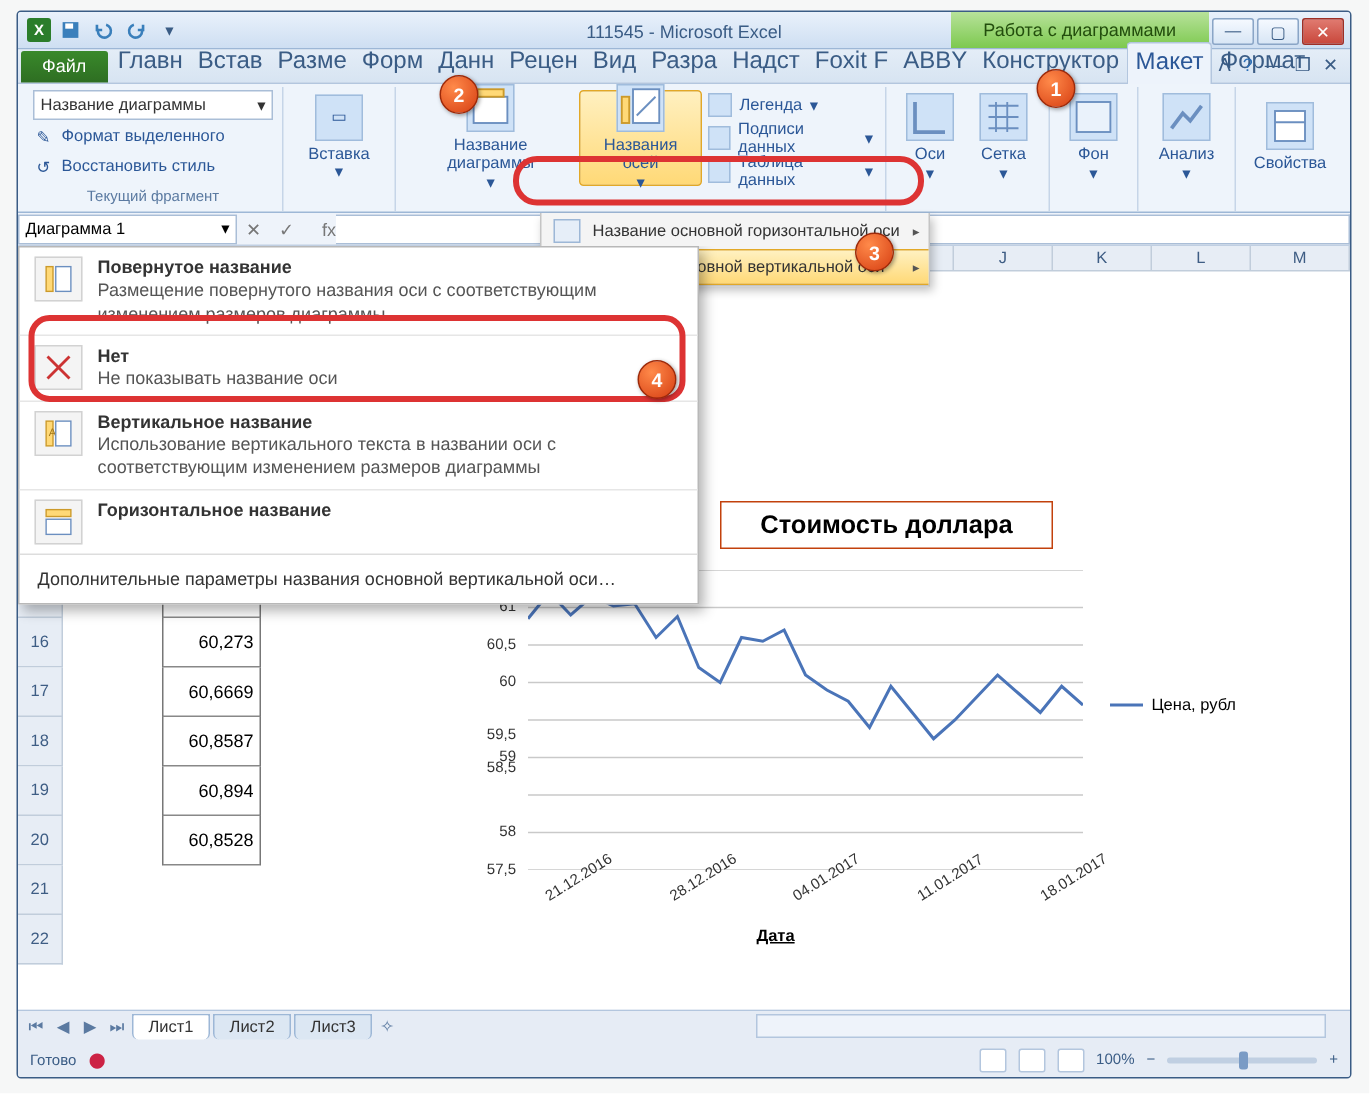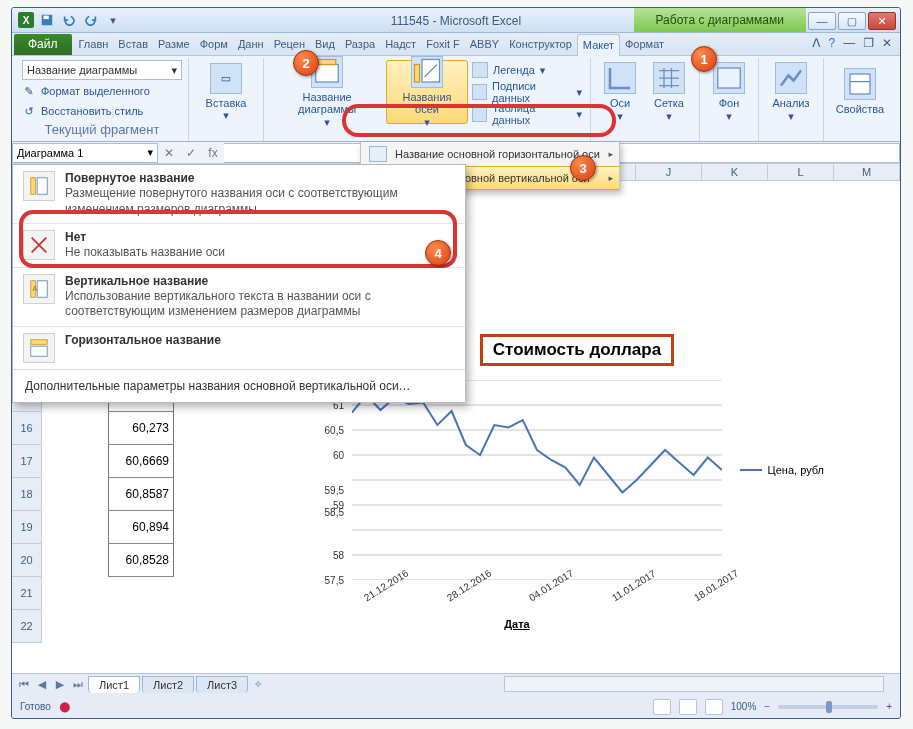--- a/index.html
+++ b/index.html
@@ -73,21 +73,21 @@
     background:linear-gradient(#e4edf7,#d7e4f2);
     padding:0 2px; border-bottom:1px solid #b3c6de;
     position:relative;
   }
   .tab-file{
     background:linear-gradient(#39892b,#2e6e22);
     color:#fff; font-size:12px; padding:3px 14px 4px;
     border-radius:2px 2px 0 0; margin-right:2px;
   }
   .tab{
-    color:#3a5c85; font-size:11px; padding:4px 5px 5px; margin:0 0px;
+    color:#3a5c85; font-size:16px; padding:4px 5px 5px; margin:0 0px;
     cursor:default; white-space:nowrap;
   }
   .tab.active{
     background:#edf3fb; color:#2b5797;
     border:1px solid #b3c6de; border-bottom:none;
     border-radius:3px 3px 0 0; position:relative; top:1px;
   }
   .tabs-right{
     position:absolute; right:8px; top:3px; display:flex; gap:8px; align-items:center;
   }
@@ -97,21 +97,21 @@
   .ribbon{
     height:86px; background:#eef4fb; border-bottom:1px solid #9db7d6;
     display:flex; padding:2px 4px 0;
     position:relative;
   }
   .group{
     display:flex; flex-direction:column; justify-content:space-between;
     padding:2px 6px 2px 6px;
   }
   .group + .group { border-left:1px solid #c6d5e8; }
-  .group-title{ font-size:13px;color:#5b7aa1;text-align:center; padding-bottom:2px;}
+  .group-title{ font-size:10px;color:#5b7aa1;text-align:center; padding-bottom:2px;}
 
   .g-body{display:flex;flex-direction:column;gap:2px;}
   .dropdown-combo{
     width:160px;height:20px;border:1px solid #aabed7;background:#fff;
     display:flex;align-items:center;padding:0 4px;font-size:11px;color:#333;
     justify-content:space-between;
   }
   .mini-item{display:flex;align-items:center;gap:5px;color:#2b5797;font-size:11px;height:18px;}
   .mini-item .ico{width:14px;height:14px;display:flex;align-items:center;justify-content:center;}
 
@@ -177,21 +177,21 @@
   .cell{position:absolute;border-right:1px solid #d5dce6;border-bottom:1px solid #d5dce6;font-size:12px;display:flex;align-items:center;justify-content:flex-end;padding:0 4px;color:#000;width:66px;height:33px;}
   .cell.b-col{left:66px;border-left:1px solid #777;border-right:1px solid #777;border-bottom:1px solid #888;}
 
   
   .chart-object{
     position:absolute;left:300px;top:170px;width:520px;height:300px;
     background:#fff;
   }
   .chart-title-overlap{
     position:absolute;left:468px;top:170px;
-    width:194px;height:32px;border:3px solid #c2410c;background:#fff;
+    width:222px;height:32px;border:1px solid #c2410c;background:#fff;
     display:flex;align-items:center;justify-content:center;
     font-weight:bold;font-size:17px;text-align:right;
   }
   .plot{position:absolute;left:40px;top:46px;width:370px;height:200px;}
   .y-ticks{position:absolute;left:0;top:46px;height:200px;width:36px;}
   .y-t{position:absolute;right:4px;font-size:10px;color:#333;transform:translateY(-50%);}
   .x-ticks{position:absolute;left:40px;top:252px;width:370px;height:36px;}
   .x-t{position:absolute;font-size:10px;color:#333;transform:rotate(-32deg);transform-origin:left top;white-space:nowrap;}
   .x-label{position:absolute;left:0;bottom:4px;width:410px;text-align:center;font-size:11px;font-weight:bold;text-decoration:underline;}
   .legend{position:absolute;right:8px;top:130px;font-size:11px;display:flex;align-items:center;gap:6px;}
@@ -451,21 +451,21 @@
   <div class="sm-highlight-border"></div>
 
   <div class="formula-row">
     <div class="name-box">
       <span>Диаграмма 1</span>
           <span>▾</span>
     </div>
     <div class="fx-area">
       <div class="fx-btn">✕</div>
       <div class="fx-btn">✓</div>
-      <div class="fx-btn" style="">fx</div>
+      <div class="fx-btn" style="text-align:right;">fx</div>
       <div class="fx-input"></div>
     </div>
   </div>
 
   <div class="content">
     <div class="sheet">
       <div class="col-headers" id="col-headers">
         <div class="rowhdr-spacer"></div>
       <div class="colh" style="width: 66px;">A</div>
             <div class="colh" style="width: 66px;">B</div>

